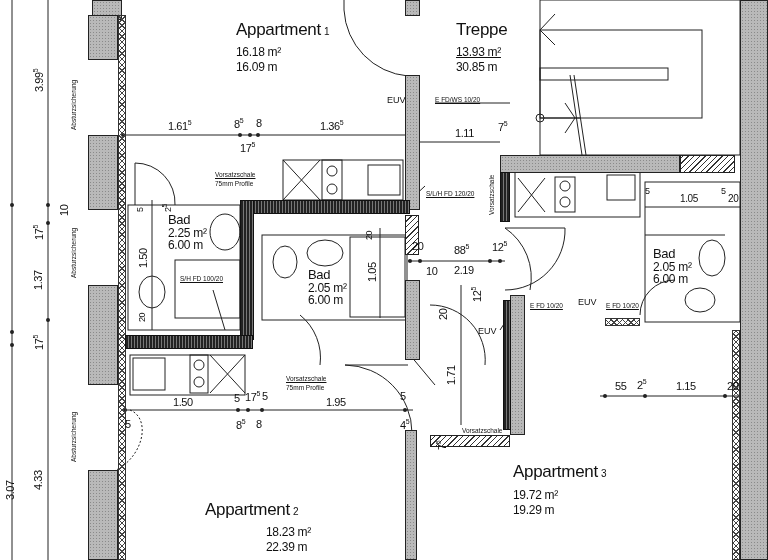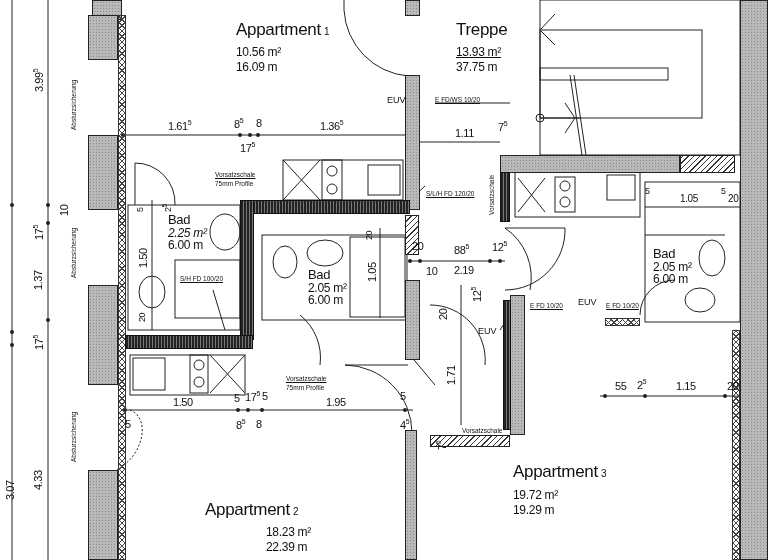--- a/index.html
+++ b/index.html
@@ -167,37 +167,37 @@
 <div class="hatch" style="left:680px;top:155px;width:55px;height:18px;"></div>
 <div class="dark" style="left:500px;top:172px;width:10px;height:50px;"></div>
 <div class="wall" style="left:510px;top:295px;width:15px;height:140px;"></div>
 <div class="dark" style="left:503px;top:300px;width:8px;height:130px;"></div>
 <div class="hatch" style="left:430px;top:435px;width:80px;height:12px;"></div>
 <div class="wall" style="left:740px;top:0;width:28px;height:560px;"></div>
 <div class="xwall" style="left:732px;top:330px;width:8px;height:230px;"></div>
 <div class="xwall" style="left:605px;top:318px;width:35px;height:8px;"></div>
 
 <div class="room-name" style="left:236px;top:20px;"><span>Appartment</span><sub>1</sub></div>
-<div class="meta" style="left:236px;top:45px;">10.56 m²</div>
+<div class="meta" style="left:236px;top:45px;">16.18 m²</div>
 <div class="meta" style="left:236px;top:60px;">16.09 m</div>
 
 <div class="room-name" style="left:456px;top:20px;">Treppe</div>
 <div class="meta" style="left:456px;top:45px;text-decoration:underline;">13.93 m²</div>
-<div class="meta" style="left:456px;top:60px;">37.75 m</div>
+<div class="meta" style="left:456px;top:60px;">30.85 m</div>
 
 <div class="room-name" style="left:205px;top:500px;"><span>Appartment</span><sub>2</sub></div>
 <div class="meta" style="left:266px;top:525px;">18.23 m²</div>
 <div class="meta" style="left:266px;top:540px;">22.39 m</div>
 
 <div class="room-name" style="left:513px;top:462px;text-align:right;"><span>Appartment</span><sub>3</sub></div>
 <div class="meta" style="left:513px;top:488px;">19.72 m²</div>
 <div class="meta" style="left:513px;top:503px;">19.29 m</div>
 
 <div class="meta" style="left:168px;top:213px;font-size:13px;">Bad</div>
-<div class="meta" style="left:168px;top:226px;font-style:italic;">2.25 m²</div>
+<div class="meta" style="left:168px;top:226px;">2.25 m²</div>
 <div class="meta" style="left:168px;top:238px;">6.00 m</div>
 
 <div class="meta" style="left:308px;top:268px;font-size:13px;">Bad</div>
 <div class="meta" style="left:308px;top:281px;">2.05 m²</div>
 <div class="meta" style="left:308px;top:293px;">6.00 m</div>
 
 <div class="meta" style="left:653px;top:247px;font-size:13px;">Bad</div>
 <div class="meta" style="left:653px;top:260px;">2.05 m²</div>
 <div class="meta" style="left:653px;top:272px;">6.00 m</div>
 

